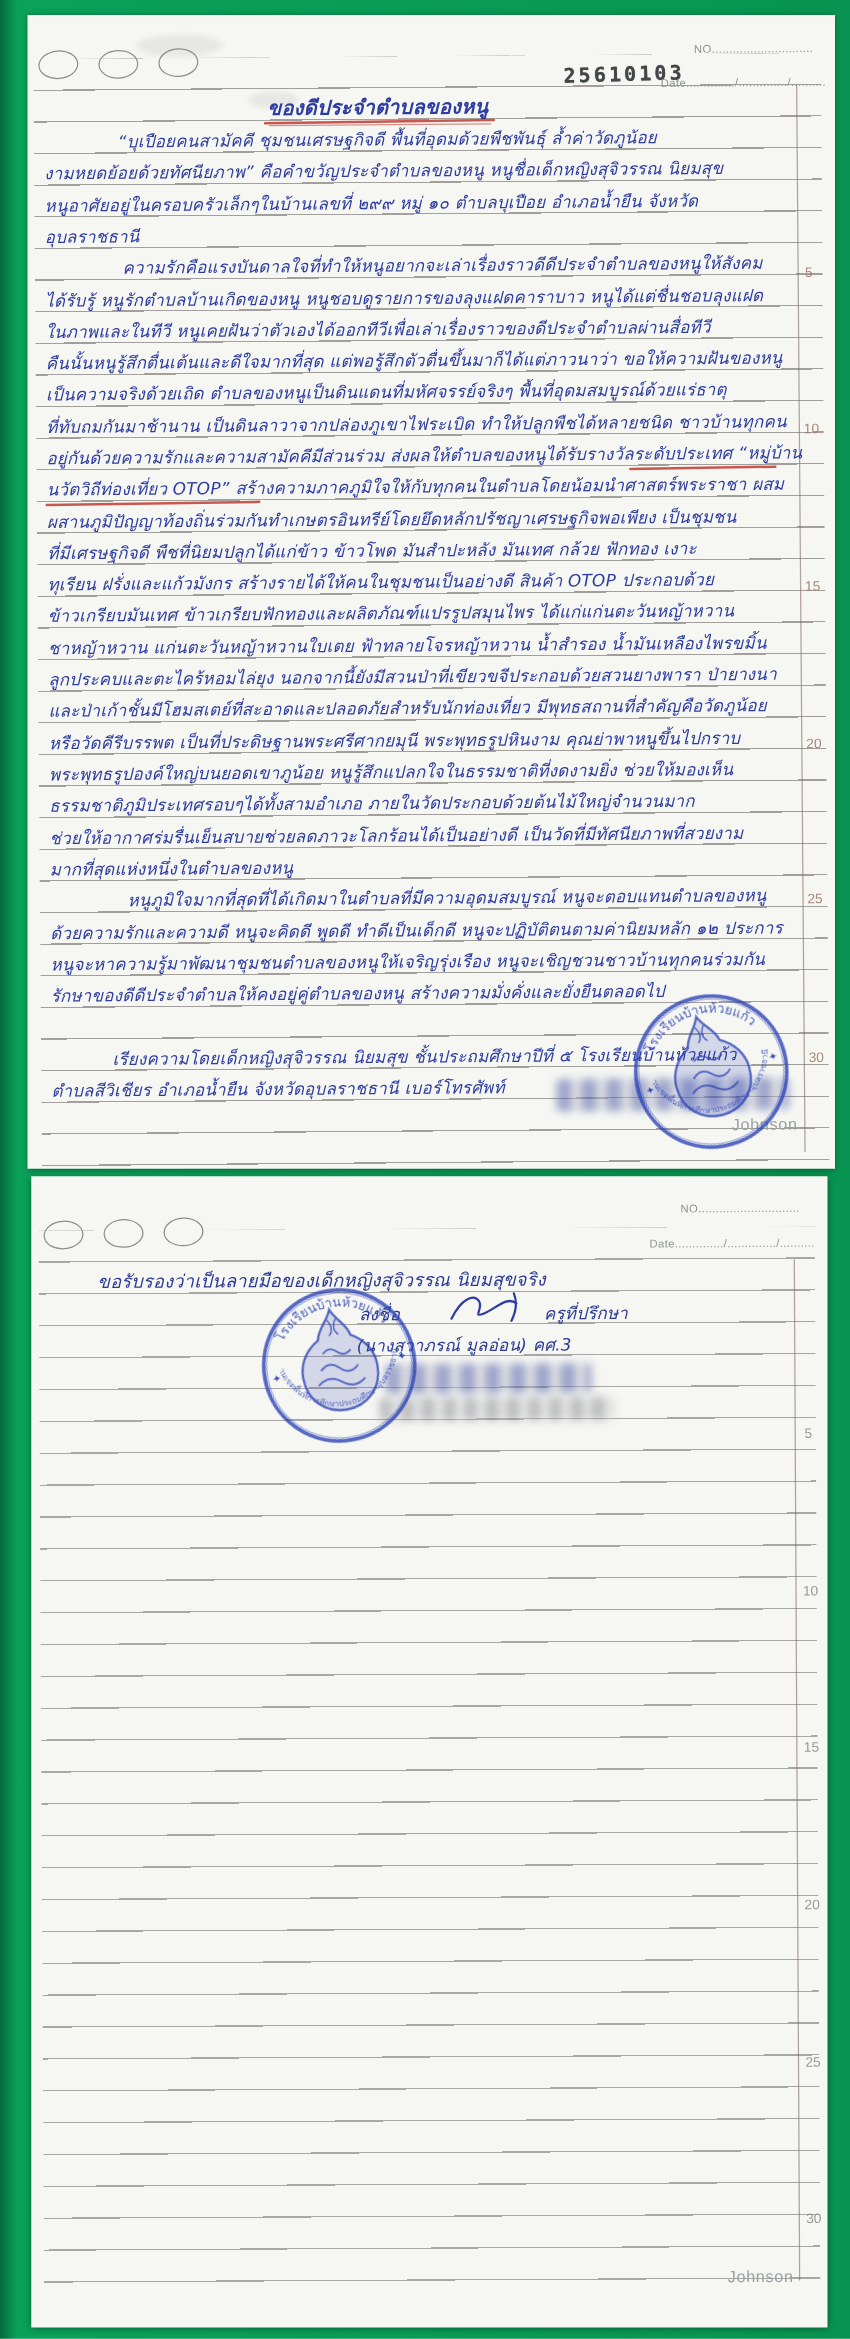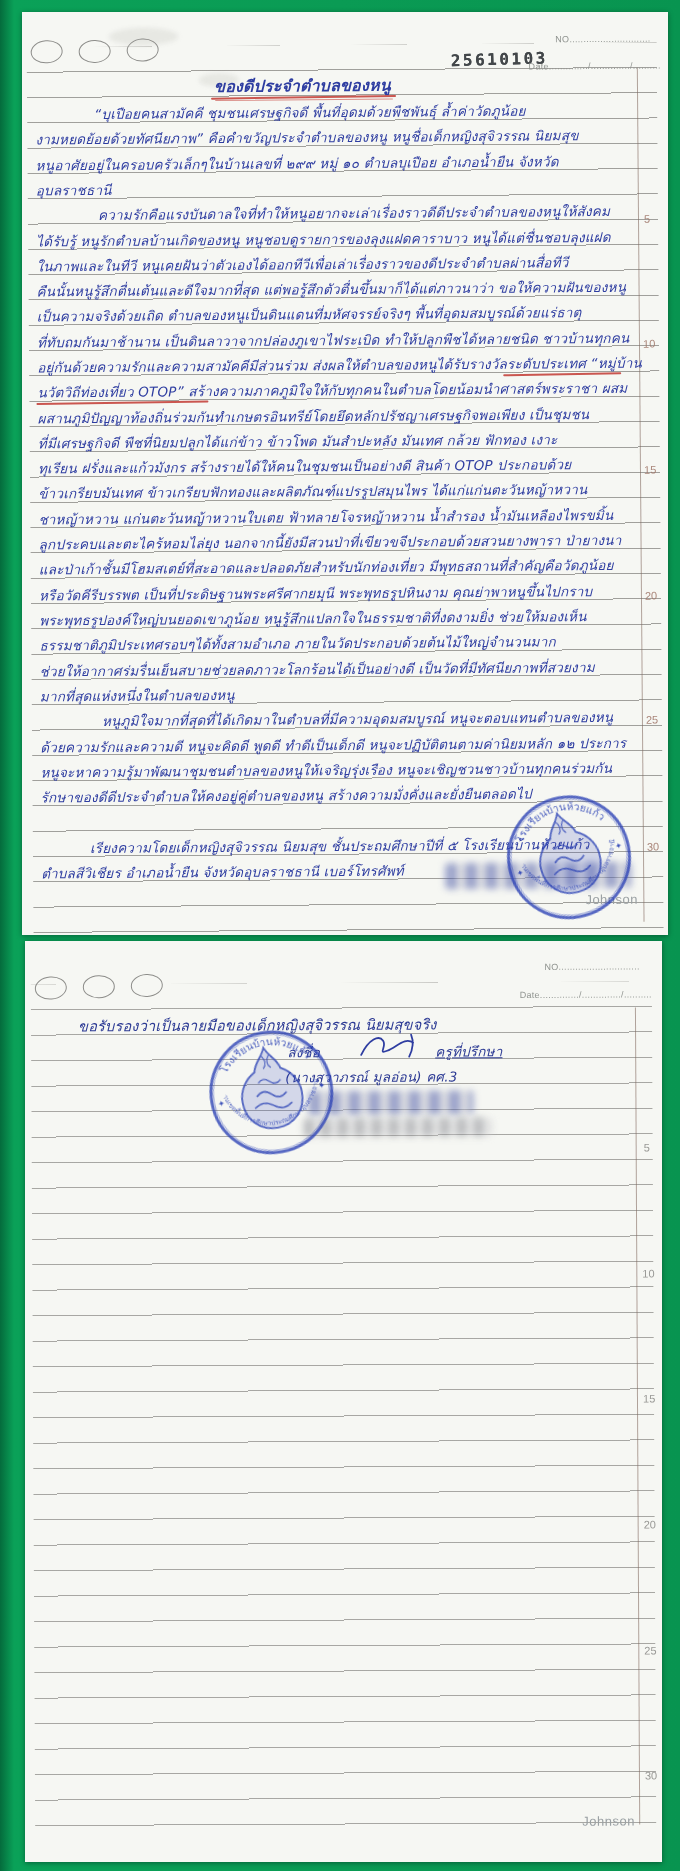--- a/index.html
+++ b/index.html
@@ -133,21 +133,21 @@
 
     <div class="print" style="right:20px;top:22px;">NO.............................</div>
     <div class="print" style="right:8px;top:50px;">Date............../............../..........</div>
 
     <div class="hand hand2" style="left:55px;top:72px;font-size:14.5px;">ขอรับรองว่าเป็นลายมือของเด็กหญิงสุจิวรรณ นิยมสุขจริง</div>
 
     <div class="hand hand2" style="left:264px;top:99px;">ลงชื่อ</div>
     <svg style="position:absolute;left:330px;top:88px;" width="75" height="34" viewBox="0 0 75 34">
       <path d="M8,26 C16,10 26,6 30,12 C34,18 24,26 34,22 C44,18 52,8 60,14 M58,6 q4,10 -2,22" fill="none" stroke="#2e3da1" stroke-width="1.8" stroke-linecap="round"></path>
     </svg>
-    <div class="hand hand2" style="left:412px;top:99px;text-decoration:underline;">ครูที่ปรึกษา</div>
+    <div class="hand hand2" style="left:412px;top:99px;">ครูที่ปรึกษา</div>
     <div class="hand hand2" style="left:262px;top:124px;">(นางสุวาภรณ์ มูลอ่อน) คศ.3</div>
 
     <div class="blur-redact blur-blue" style="left:285px;top:150px;width:165px;height:24px;"></div>
     <div class="blur-redact blur-gray" style="left:280px;top:177px;width:188px;height:19px;"></div>
 
     <div class="margin-num" style="left:620px;top:202px;color:#8f8f8c;">5</div>
     <div class="margin-num" style="left:618px;top:328px;color:#8f8f8c;">10</div>
     <div class="margin-num" style="left:618px;top:453px;color:#8f8f8c;">15</div>
     <div class="margin-num" style="left:618px;top:579px;color:#8f8f8c;">20</div>
     <div class="margin-num" style="left:618px;top:705px;color:#8f8f8c;">25</div>

